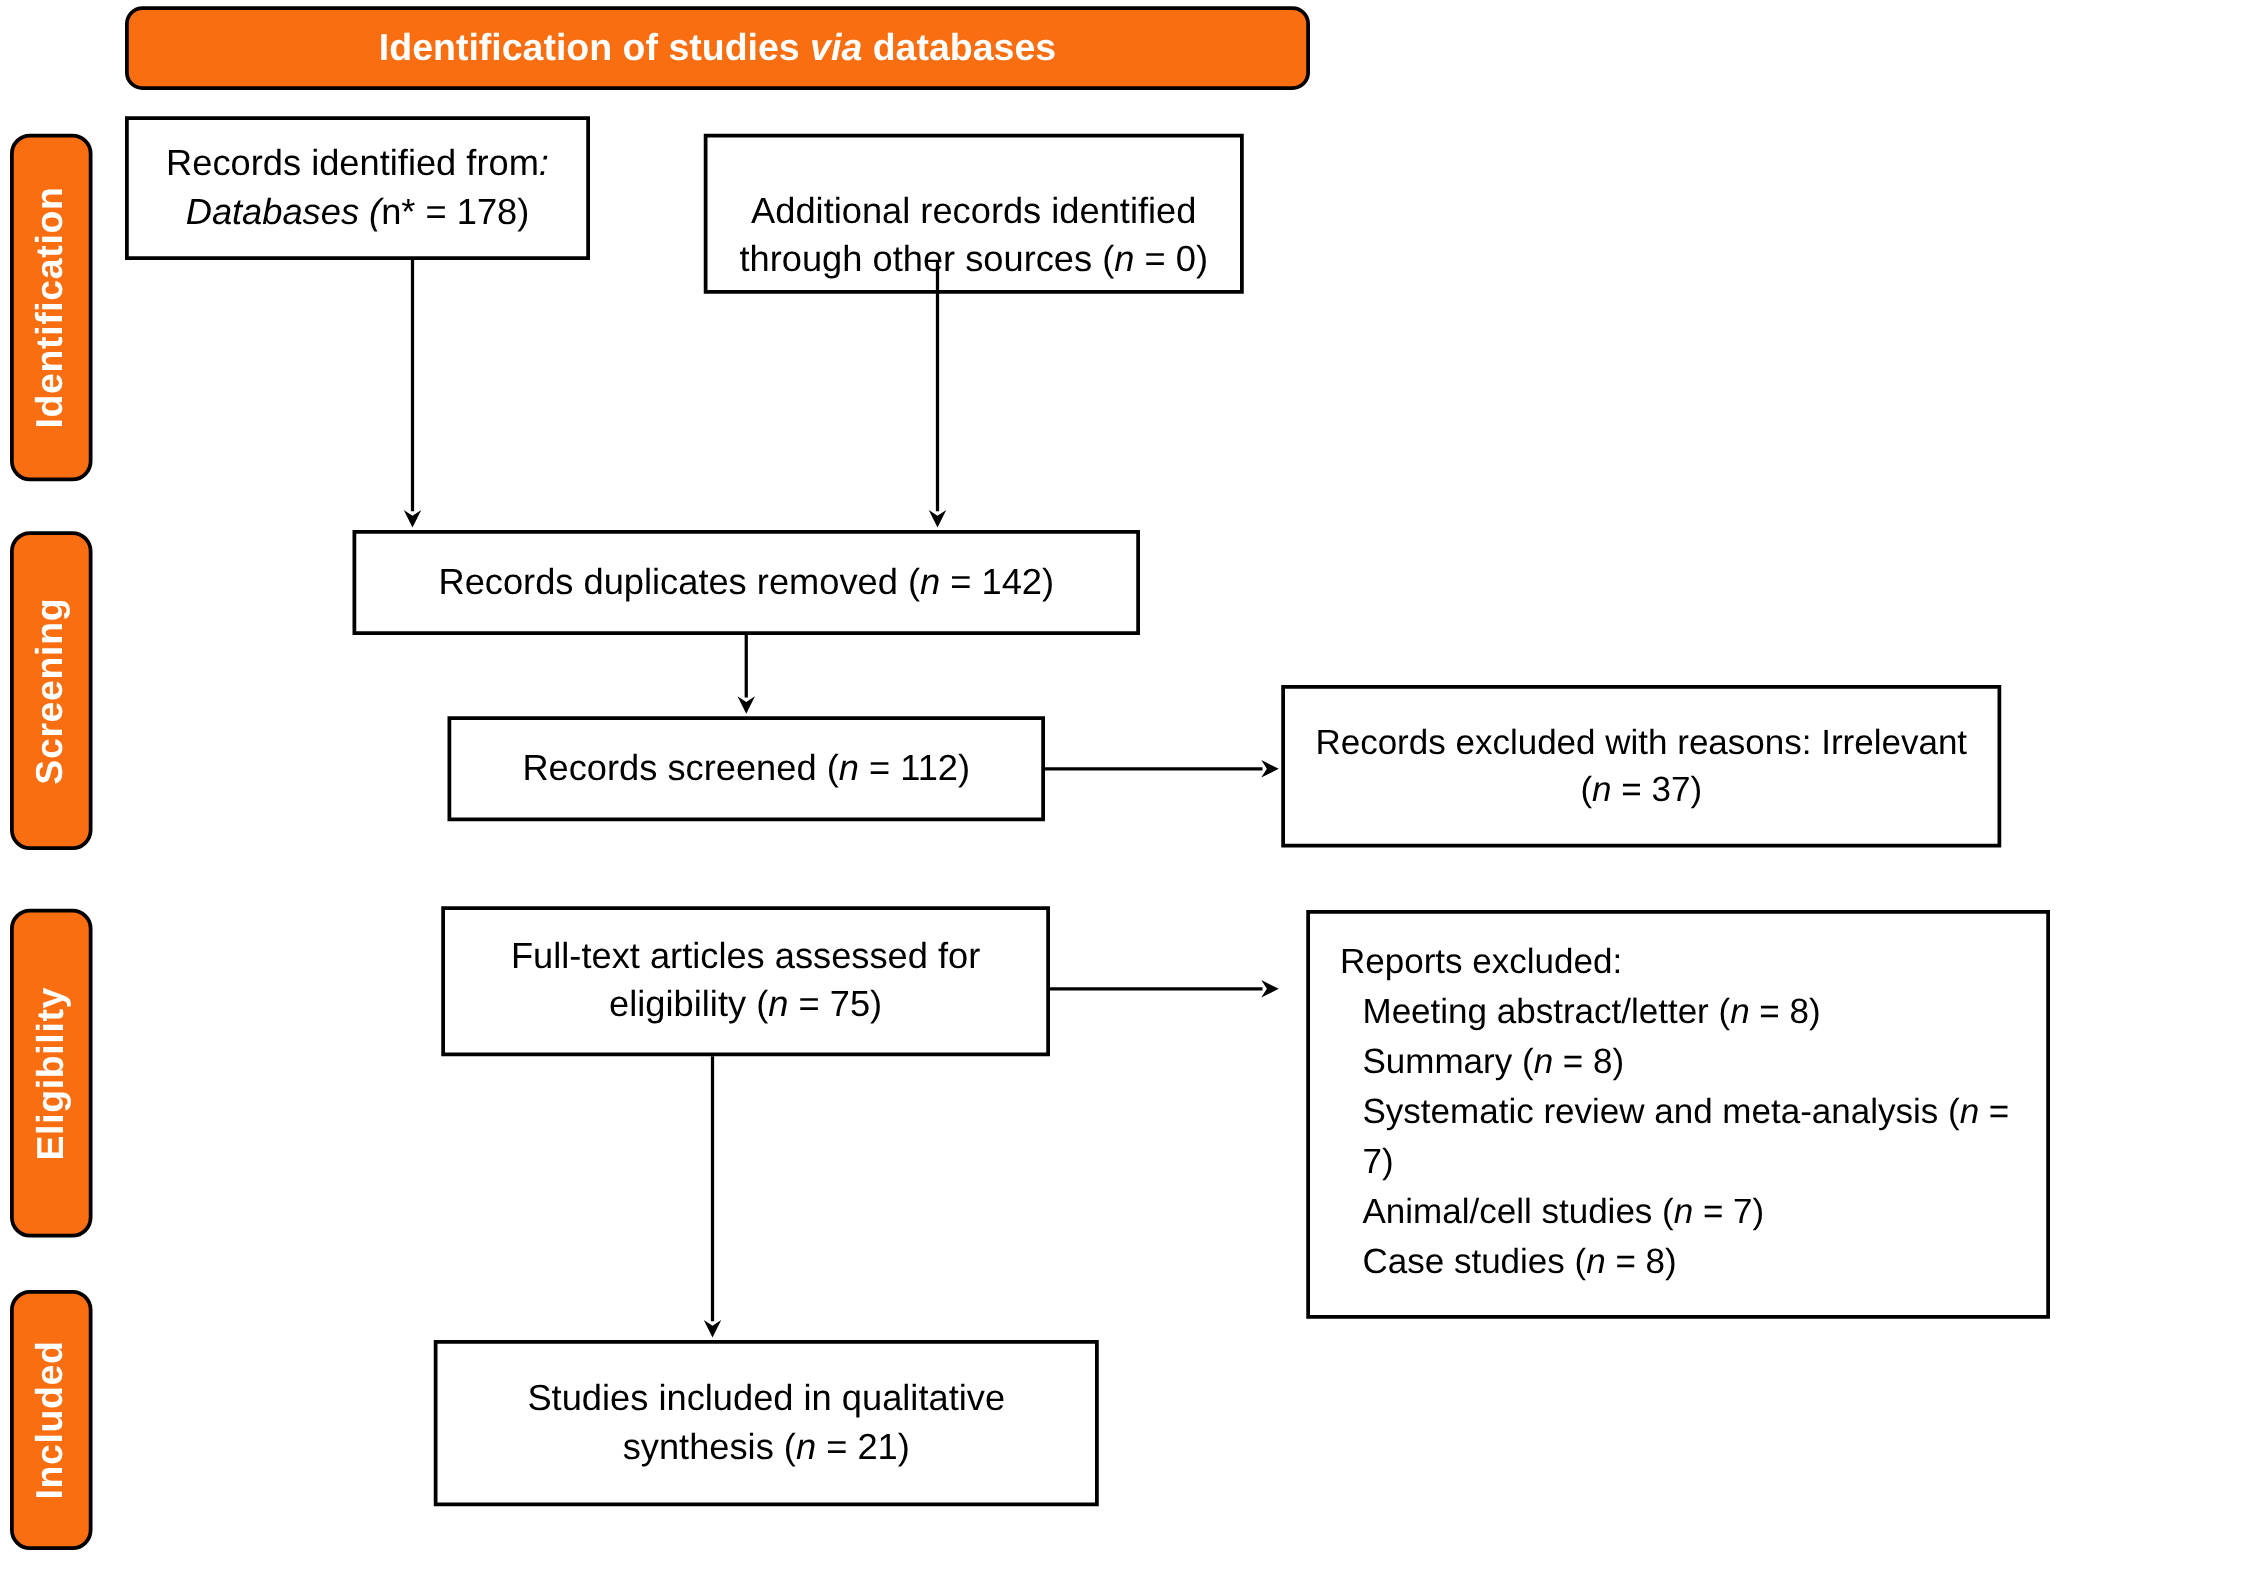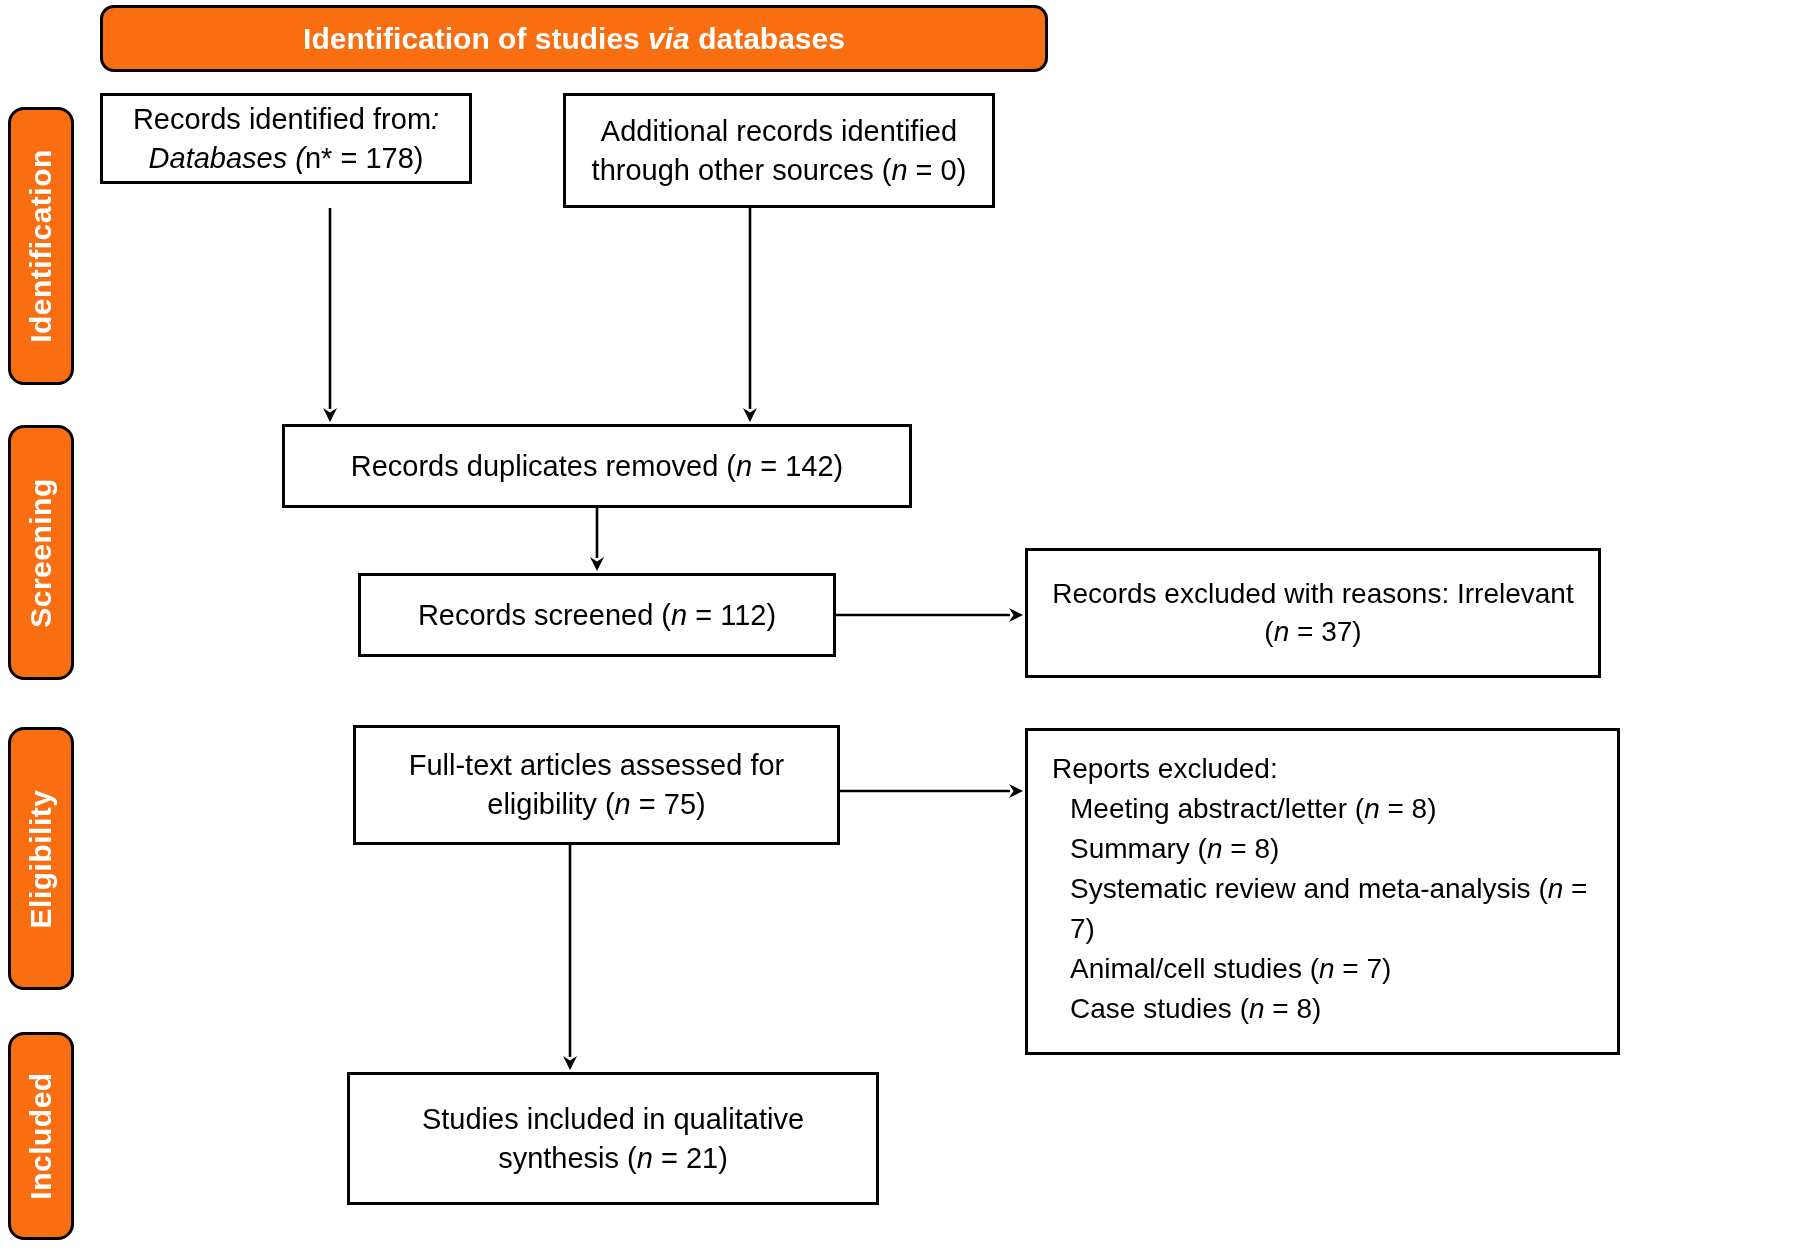--- a/index.html
+++ b/index.html
@@ -44,21 +44,21 @@
     display:flex;align-items:center;justify-content:center;
     text-align:center;
     font-size:29px;line-height:39px;
     padding:4px 10px;
   }
   .flowbox.small-font{font-size:28px;line-height:38px;}
   .flowbox.listbox{
     display:block;
     text-align:left;
     padding:18px 10px 10px 24px;
-    font-size:28px;line-height:40px;
+    font-size:28px;line-height:40px;margin-left:20px;
   }
   .listbox .list-item{padding-left:18px;}
   #arrows{position:absolute;left:0;top:0;width:1795px;height:1255px;pointer-events:none;}
   #arrows line{stroke:#000;stroke-width:2.6px;}
   i{font-style:italic;}
 </style>
 </head>
 <body>
 
 <div id="stage" style="--orange: #F86E10;">
@@ -73,25 +73,25 @@
   <div class="stage-label" style="top:425px;height:255px;">
     <span>Screening</span>
   </div>
   <div class="stage-label" style="top:727px;height:263px;">
     <span>Eligibility</span>
   </div>
   <div class="stage-label" style="top:1032px;height:208px;">
     <span>Included</span>
   </div>
 
-  <div class="flowbox" style="left:100px;top:93px;width:372px;height:91px;">
+  <div class="flowbox" style="left:100px;top:93px;width:372px;height:115px;">
     <span>Records identified from<i>:<br>Databases (</i>n* = 178)</span>
   </div>
 
-  <div class="flowbox" style="left:563px;top:93px;width:432px;height:115px;">
+  <div class="flowbox" style="left:563px;top:107px;width:432px;height:128px;align-items:flex-end;">
     <span>Additional records identified<br>through other sources (<i>n</i> = 0)</span>
   </div>
 
   <div class="flowbox" style="left:282px;top:424px;width:630px;height:84px;">
     <span>Records duplicates removed (<i>n</i> = 142)</span>
   </div>
 
   <div class="flowbox" style="left:358px;top:573px;width:478px;height:84px;">
     <span>Records screened (<i>n</i> = 112)</span>
   </div>

